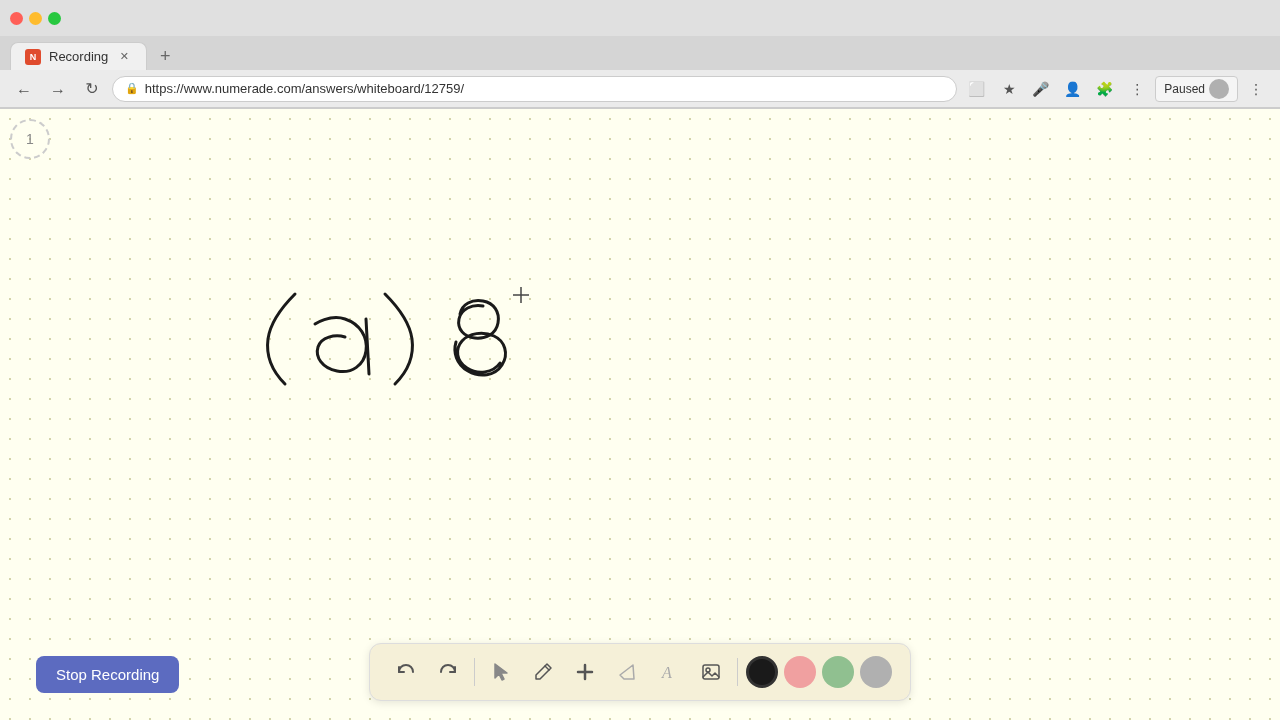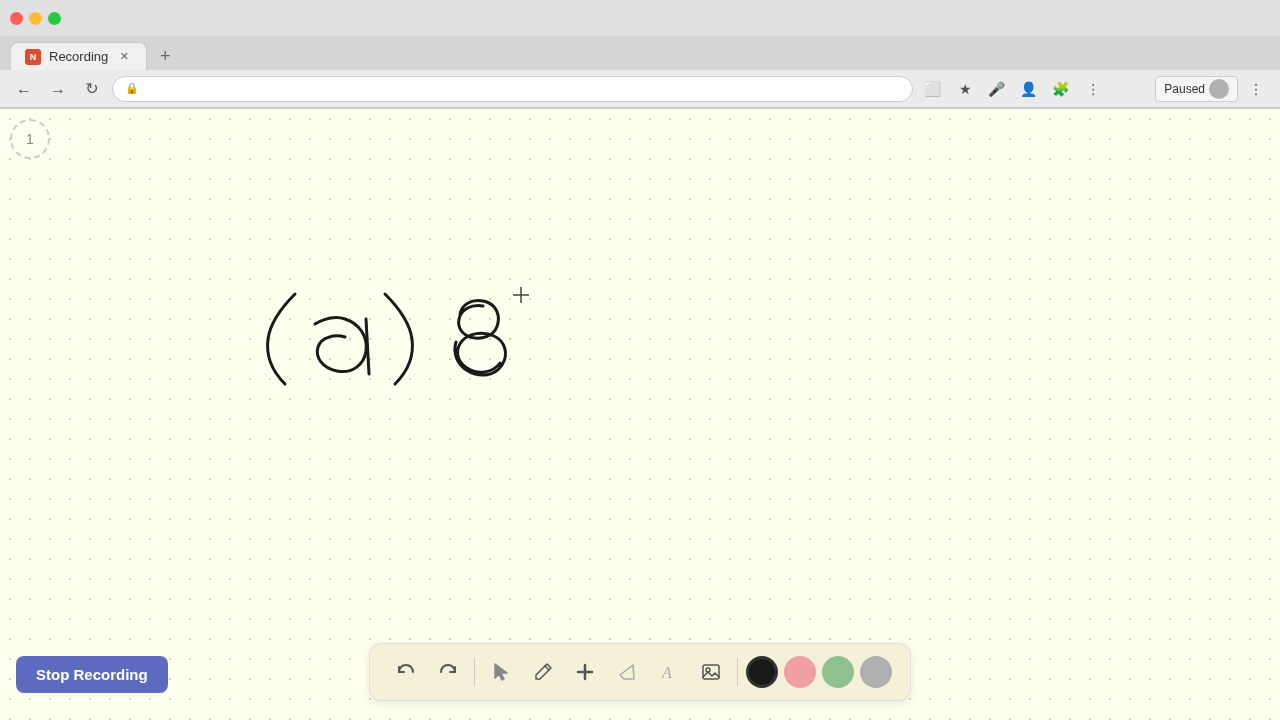--- a/index.html
+++ b/index.html
@@ -177,21 +177,20 @@
       display: flex;
       align-items: center;
       gap: 4px;
       padding: 2px 8px;
       border: 1px solid #ccc;
       border-radius: 4px;
       font-size: 12px;
       color: #333;
       background: #f5f5f5;
       cursor: pointer;
-      margin-left: 44px;
     }
 
     .paused-avatar {
       width: 20px;
       height: 20px;
       border-radius: 50%;
       background: #b0b0b0;
     }
 
     
@@ -278,28 +277,28 @@
 
     .color-black { background: #1a1a1a; }
     .color-pink { background: #f0a0a0; }
     .color-green { background: #90c090; }
     .color-gray { background: #b0b0b0; }
 
     
     .stop-recording-btn {
       position: absolute;
       bottom: 28px;
-      left: 16px;
+      left: 36px;
       background: #5c6bc0;
       color: white;
       border: none;
       border-radius: 8px;
       padding: 10px 20px;
       font-size: 15px;
-      font-weight: 700;
+      font-weight: 400;
       cursor: pointer;
       white-space: nowrap;
     }
 
     
     .handwriting-svg {
       position: absolute;
       top: 0;
       left: 0;
       width: 100%;
@@ -336,20 +335,21 @@
     <button class="new-tab-btn">+</button>
   </div>
 
   <div class="nav-bar">
     <button class="nav-btn">←</button>
     <button class="nav-btn">→</button>
     <button class="nav-btn">↻</button>
 
     <div class="address-bar">
       <span class="address-bar-lock">🔒</span>
+      <span class="address-text">https://www.numerade.com/answers/whiteboard/12759/</span>
     </div>
 
     <div class="nav-right">
       <button class="nav-icon-btn">⬜</button>
       <button class="nav-icon-btn">★</button>
       <button class="nav-icon-btn">🎤</button>
       <button class="nav-icon-btn">👤</button>
       <button class="nav-icon-btn">🧩</button>
       <button class="nav-icon-btn">⋮</button>
 

